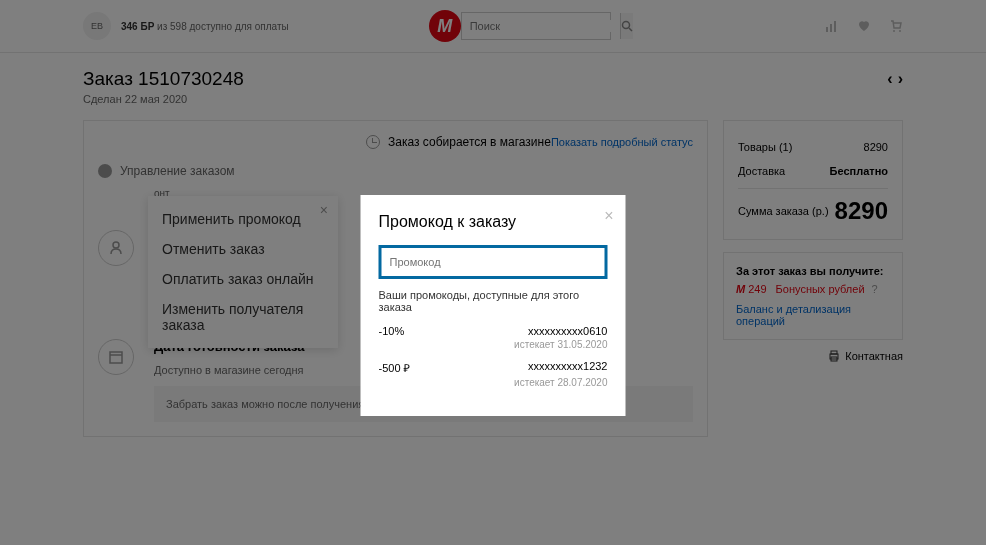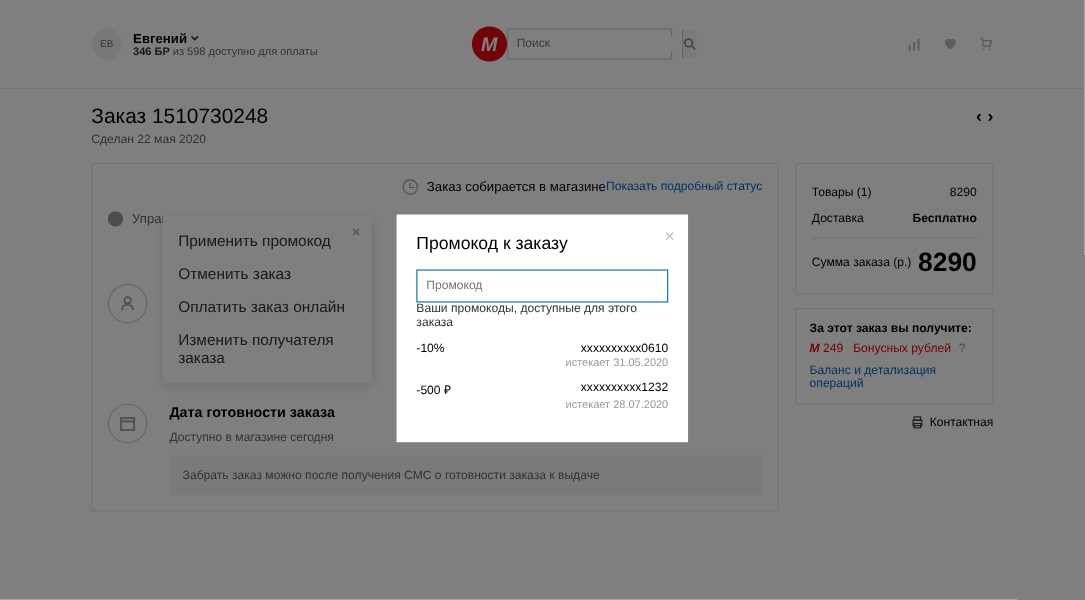--- a/index.html
+++ b/index.html
@@ -1,17 +1,17 @@
 <!DOCTYPE html>
 <html><head>
 <meta charset="utf-8">
 <style>
 *{margin:0;padding:0;box-sizing:border-box;font-family:Arial,sans-serif}
 body{background:#fff;width:986px;height:545px;overflow:hidden;position:relative}
-.header{display:flex;align-items:center;padding:24px 0;border-bottom:1px solid #e5e5e5}
+.header{display:flex;align-items:center;padding:10px 0;border-bottom:1px solid #e5e5e5}
 .container{width:820px;margin:0 auto}
 .header-inner{display:flex;align-items:center;width:820px;margin:0 auto}
 .avatar{width:28px;height:28px;border-radius:50%;background:#f0f0f0;display:flex;align-items:center;justify-content:center;font-size:9px;color:#666;margin-right:10px}
 .user-block{display:flex;flex-direction:column}
 .username{font-size:12px;font-weight:bold;display:flex;align-items:center}
 .username svg{margin-left:3px}
 .bonus-line{font-size:10px;color:#666}
 .bonus-line b{color:#333}
 .logo{width:32px;height:32px;border-radius:50%;background:#e30613;margin-left:140px;display:flex;align-items:center;justify-content:center;color:#fff;font-weight:bold;font-style:italic;font-size:18px}
 .search{display:flex;align-items:center;border:1px solid #ccc;height:28px;width:150px}
@@ -51,38 +51,32 @@
 .ready-note{font-size:11px;color:#666;margin-bottom:10px}
 .gray-box{background:#f5f5f5;padding:12px;font-size:11px;color:#666}
 .dropdown{position:absolute;left:148px;top:196px;width:190px;background:#fff;box-shadow:0 2px 10px rgba(0,0,0,0.15);padding:8px 0;z-index:5}
 .dropdown-item{padding:7px 14px;font-size:14px;color:#333;cursor:pointer}
 .dropdown-close{position:absolute;right:10px;top:6px;color:#999;font-size:14px}
 .barcode{font-size:10px;color:#666;margin-left:56px}
 .overlay{position:absolute;inset:0;background:rgba(0,0,0,0.5);z-index:10}
 .modal{position:absolute;left:50%;top:195px;transform:translateX(-50%);width:265px;background:#fff;z-index:20;padding:18px}
 .modal-close{position:absolute;right:12px;top:12px;color:#bbb;font-size:16px;cursor:pointer}
 .modal-title{font-size:16px;margin-bottom:14px}
-.modal-input{width:100%;border:1px solid #0369a1;padding:8px;font-size:11px;}
+.modal-input{width:100%;border:3px solid #0369a1;padding:8px;font-size:11px;margin-bottom:10px}
 .promo-hint{font-size:11px;color:#333;margin-bottom:12px}
 .promo-row{display:flex;justify-content:space-between;font-size:11px;margin-bottom:2px}
 .promo-exp{font-size:10px;color:#999;text-align:right;margin-bottom:10px}
 </style>
 </head>
 <body>
 
 <div class="header">
   <div class="header-inner">
     <div class="avatar">ЕВ</div>
     <div class="user-block">
-      <div class="username">
-          <span>Евгений</span>
-          <svg width="8" height="8" viewBox="0 0 8 8">
-            <path d="M1 2l3 3 3-3" stroke="#333" fill="none" stroke-width="1.5"></path>
-          </svg>
-        </div>
       <div class="bonus-line"><b>346 БР</b><span> из 598 доступно для оплаты</span></div>
     </div>
     <div class="logo">М</div>
     <div class="search">
       <input placeholder="Поиск" style="">
       <div class="search-btn">
           <svg width="12" height="12" viewBox="0 0 12 12">
             <circle cx="5" cy="5" r="3.5" stroke="#888" fill="none" stroke-width="1.5"></circle>
             <line x1="8" y1="8" x2="11" y2="11" stroke="#888" stroke-width="1.5"></line>
           </svg>

